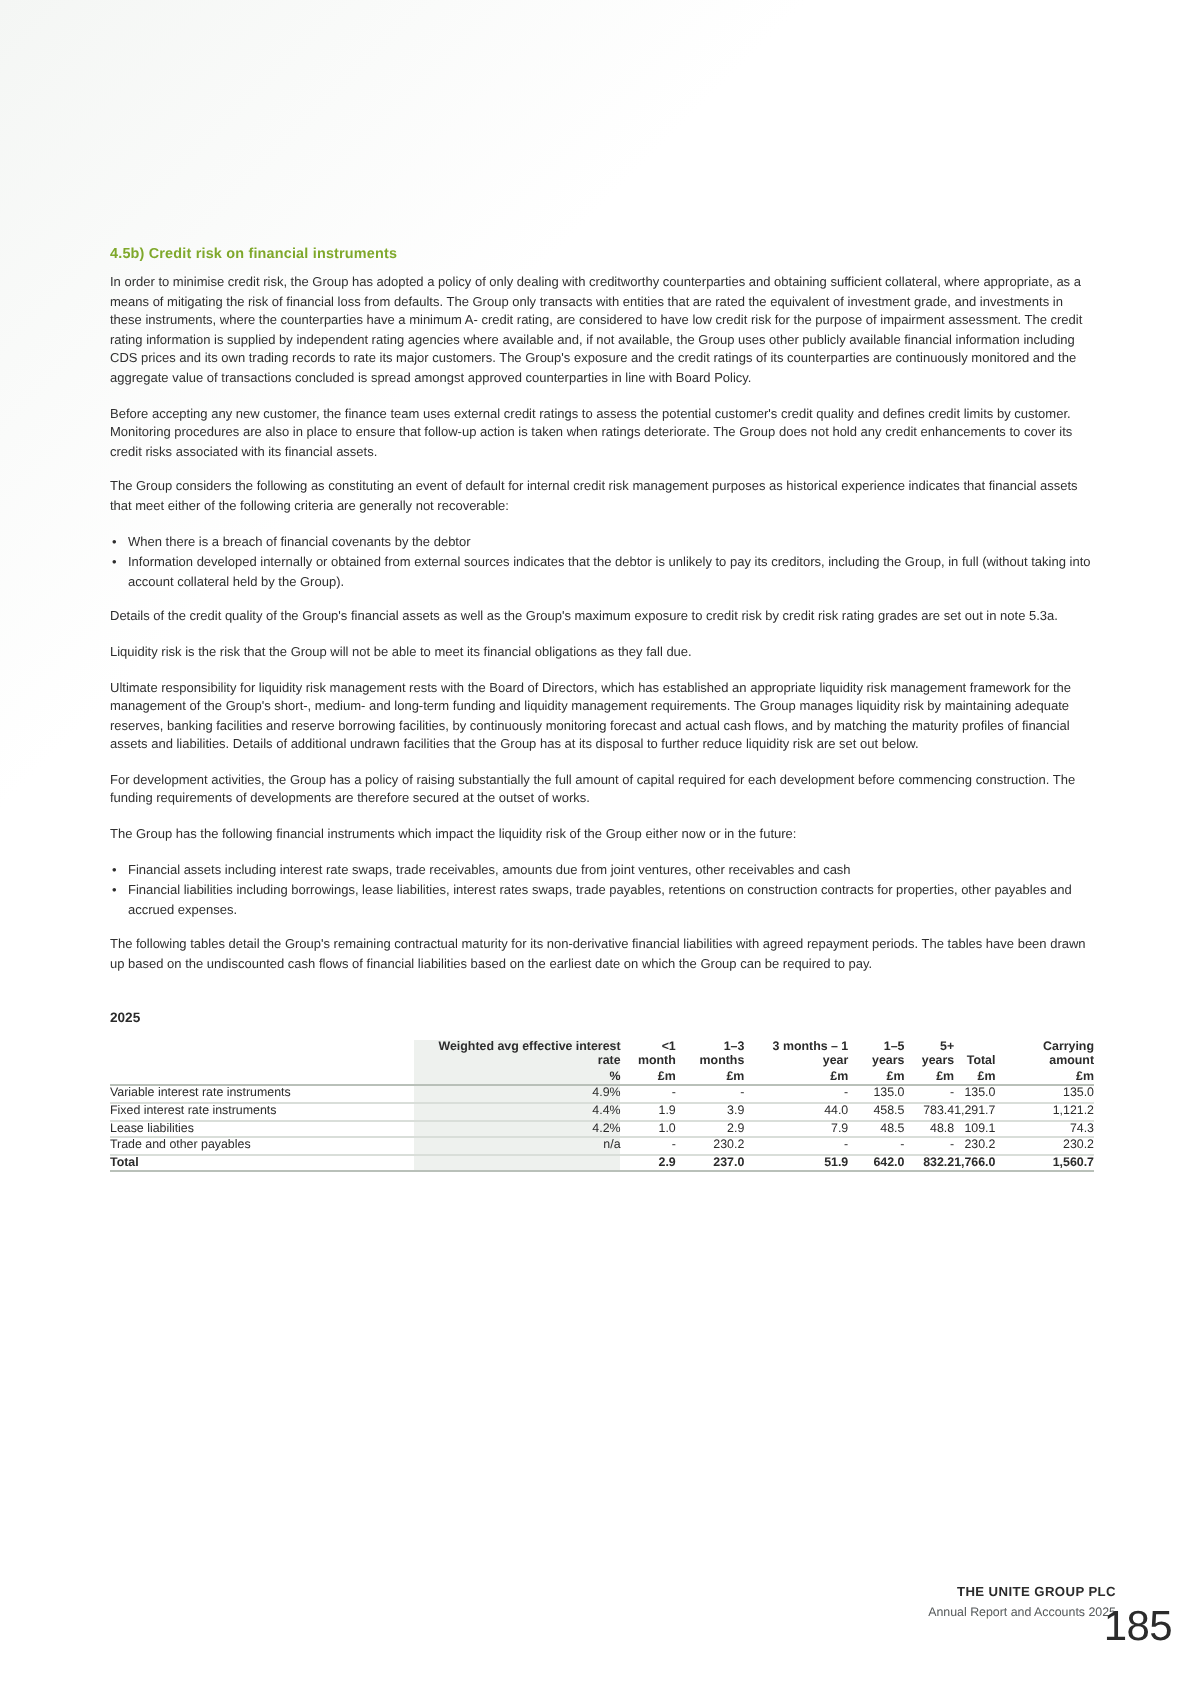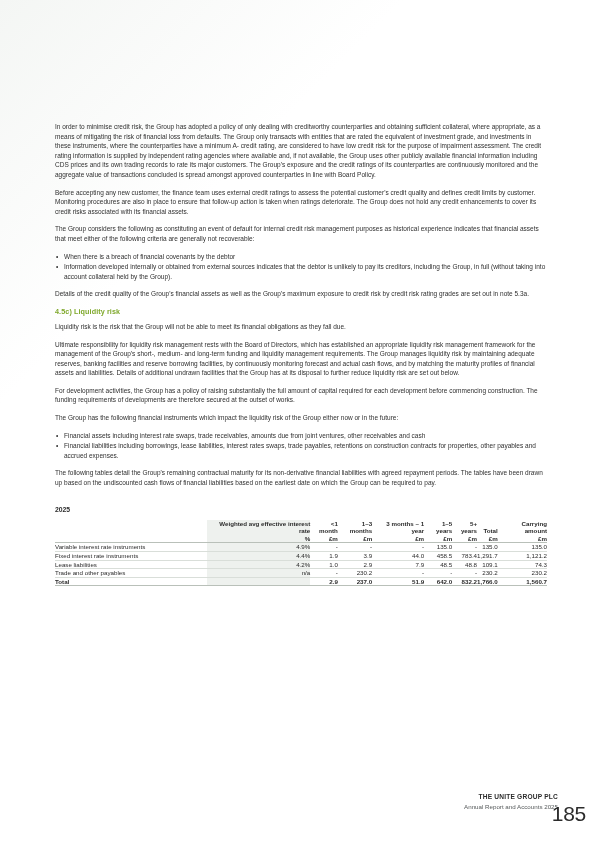--- a/index.html
+++ b/index.html
@@ -126,30 +126,30 @@
     left:0; right:0; bottom:0; height:70px;
   }
 </style>
 </head>
 <body>
 
 <div class="page-tint"></div>
 
 <div class="content">
 
+  <h3 class="sub">4.5b) Credit risk on financial instruments</h3>
   <p class="body">In order to minimise credit risk, the Group has adopted a policy of only dealing with creditworthy counterparties and obtaining sufficient collateral, where appropriate, as a means of mitigating the risk of financial loss from defaults. The Group only transacts with entities that are rated the equivalent of investment grade, and investments in these instruments, where the counterparties have a minimum A- credit rating, are considered to have low credit risk for the purpose of impairment assessment. The credit rating information is supplied by independent rating agencies where available and, if not available, the Group uses other publicly available financial information including CDS prices and its own trading records to rate its major customers. The Group's exposure and the credit ratings of its counterparties are continuously monitored and the aggregate value of transactions concluded is spread amongst approved counterparties in line with Board Policy.</p>
   <p class="body">Before accepting any new customer, the finance team uses external credit ratings to assess the potential customer's credit quality and defines credit limits by customer. Monitoring procedures are also in place to ensure that follow-up action is taken when ratings deteriorate. The Group does not hold any credit enhancements to cover its credit risks associated with its financial assets.</p>
   <p class="body">The Group considers the following as constituting an event of default for internal credit risk management purposes as historical experience indicates that financial assets that meet either of the following criteria are generally not recoverable:</p>
   <ul class="bullets">
     <li>When there is a breach of financial covenants by the debtor</li>
     <li>Information developed internally or obtained from external sources indicates that the debtor is unlikely to pay its creditors, including the Group, in full (without taking into account collateral held by the Group).</li>
   </ul>
   <p class="body">Details of the credit quality of the Group's financial assets as well as the Group's maximum exposure to credit risk by credit risk rating grades are set out in note 5.3a.</p>
 
-  <h3 class="sub">4.5c) Liquidity risk</h3>
   <p class="body">Liquidity risk is the risk that the Group will not be able to meet its financial obligations as they fall due.</p>
   <p class="body">Ultimate responsibility for liquidity risk management rests with the Board of Directors, which has established an appropriate liquidity risk management framework for the management of the Group's short-, medium- and long-term funding and liquidity management requirements. The Group manages liquidity risk by maintaining adequate reserves, banking facilities and reserve borrowing facilities, by continuously monitoring forecast and actual cash flows, and by matching the maturity profiles of financial assets and liabilities. Details of additional undrawn facilities that the Group has at its disposal to further reduce liquidity risk are set out below.</p>
   <p class="body">For development activities, the Group has a policy of raising substantially the full amount of capital required for each development before commencing construction. The funding requirements of developments are therefore secured at the outset of works.</p>
   <p class="body">The Group has the following financial instruments which impact the liquidity risk of the Group either now or in the future:</p>
   <ul class="bullets">
     <li>Financial assets including interest rate swaps, trade receivables, amounts due from joint ventures, other receivables and cash</li>
     <li>Financial liabilities including borrowings, lease liabilities, interest rates swaps, trade payables, retentions on construction contracts for properties, other payables and accrued expenses.</li>
   </ul>
   <p class="body">The following tables detail the Group's remaining contractual maturity for its non-derivative financial liabilities with agreed repayment periods. The tables have been drawn up based on the undiscounted cash flows of financial liabilities based on the earliest date on which the Group can be required to pay.</p>
 

